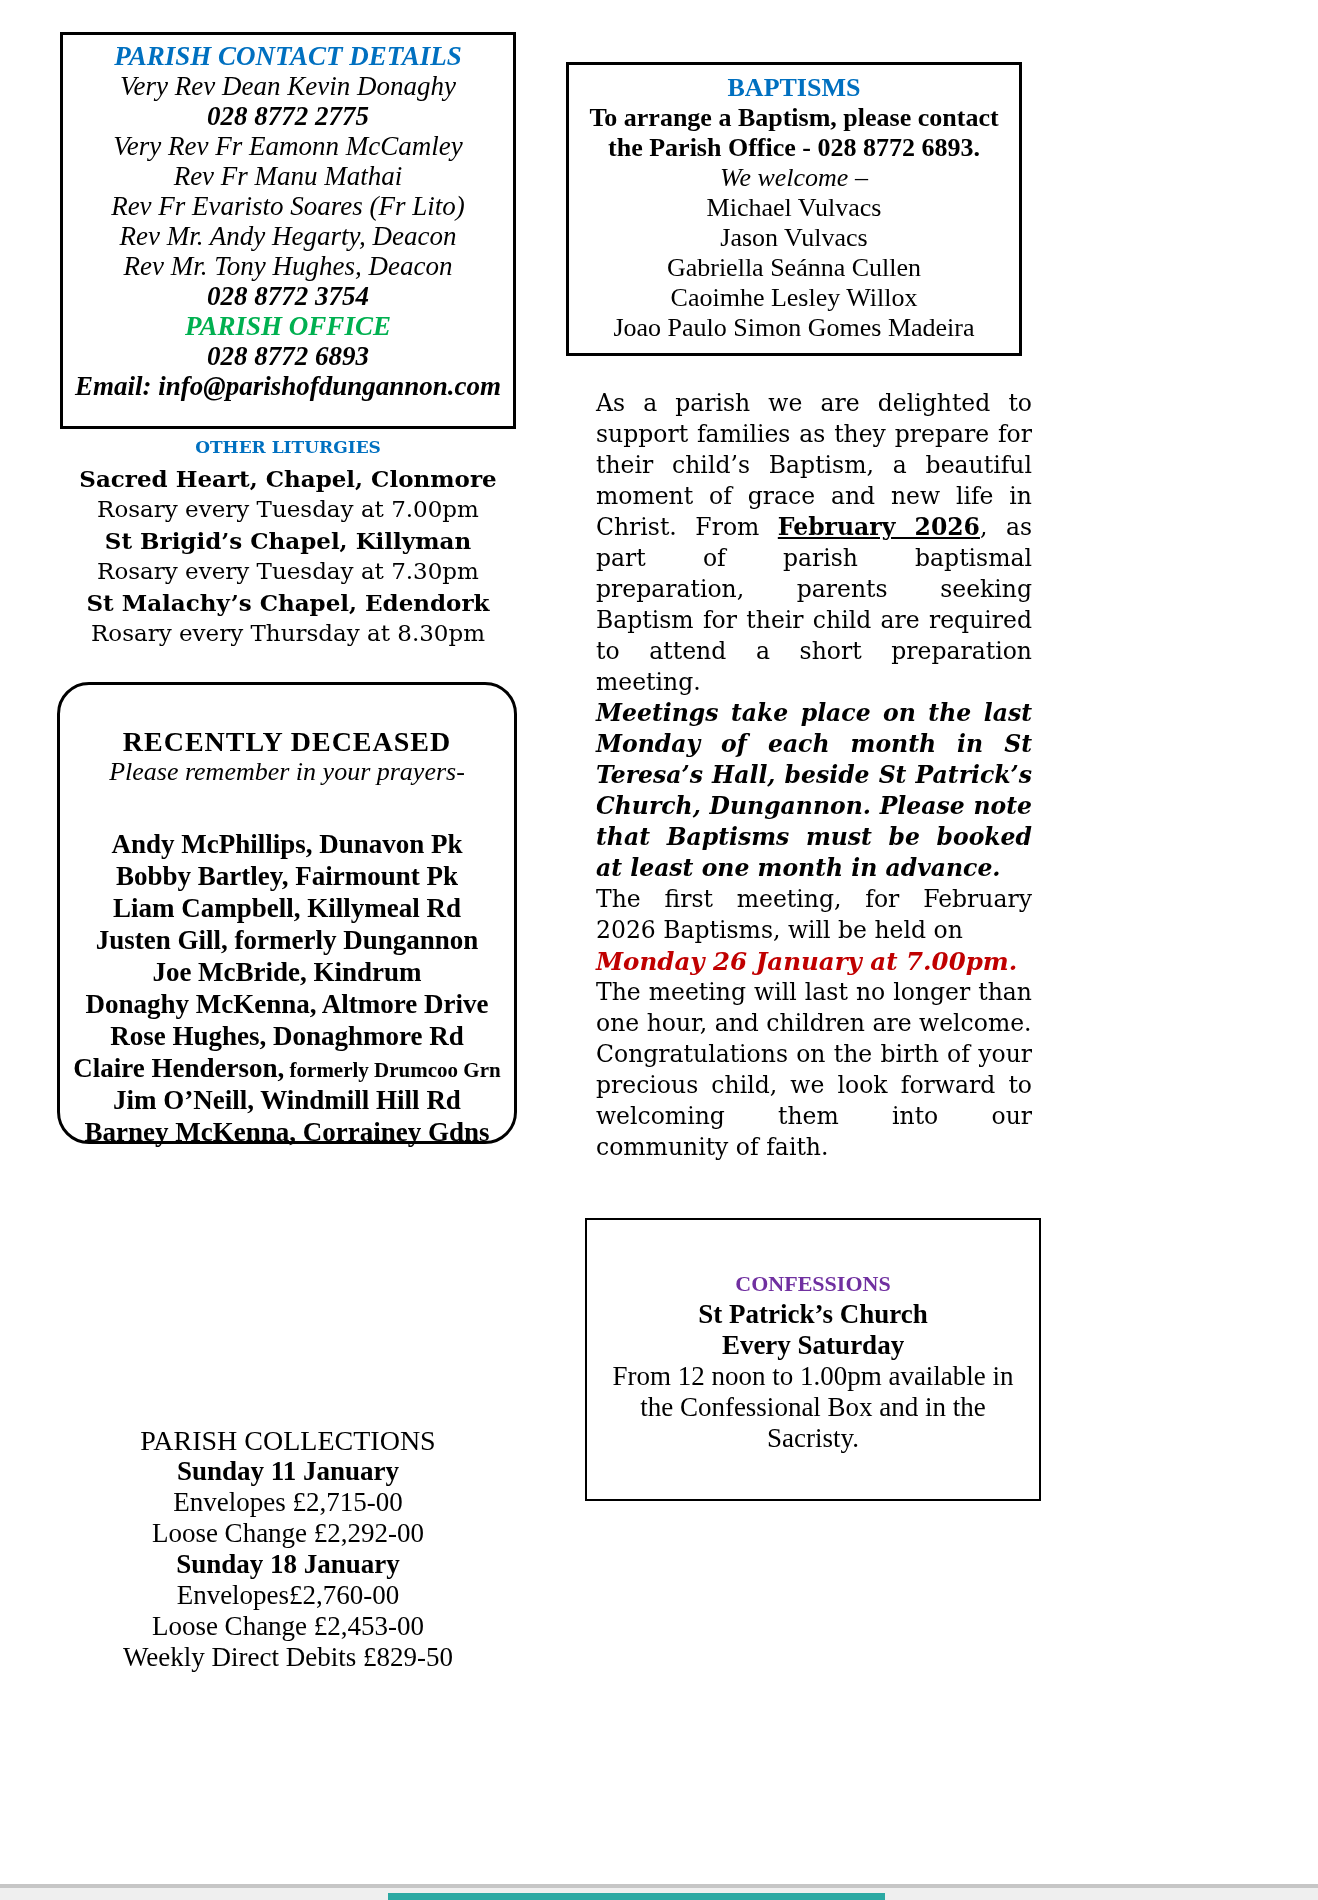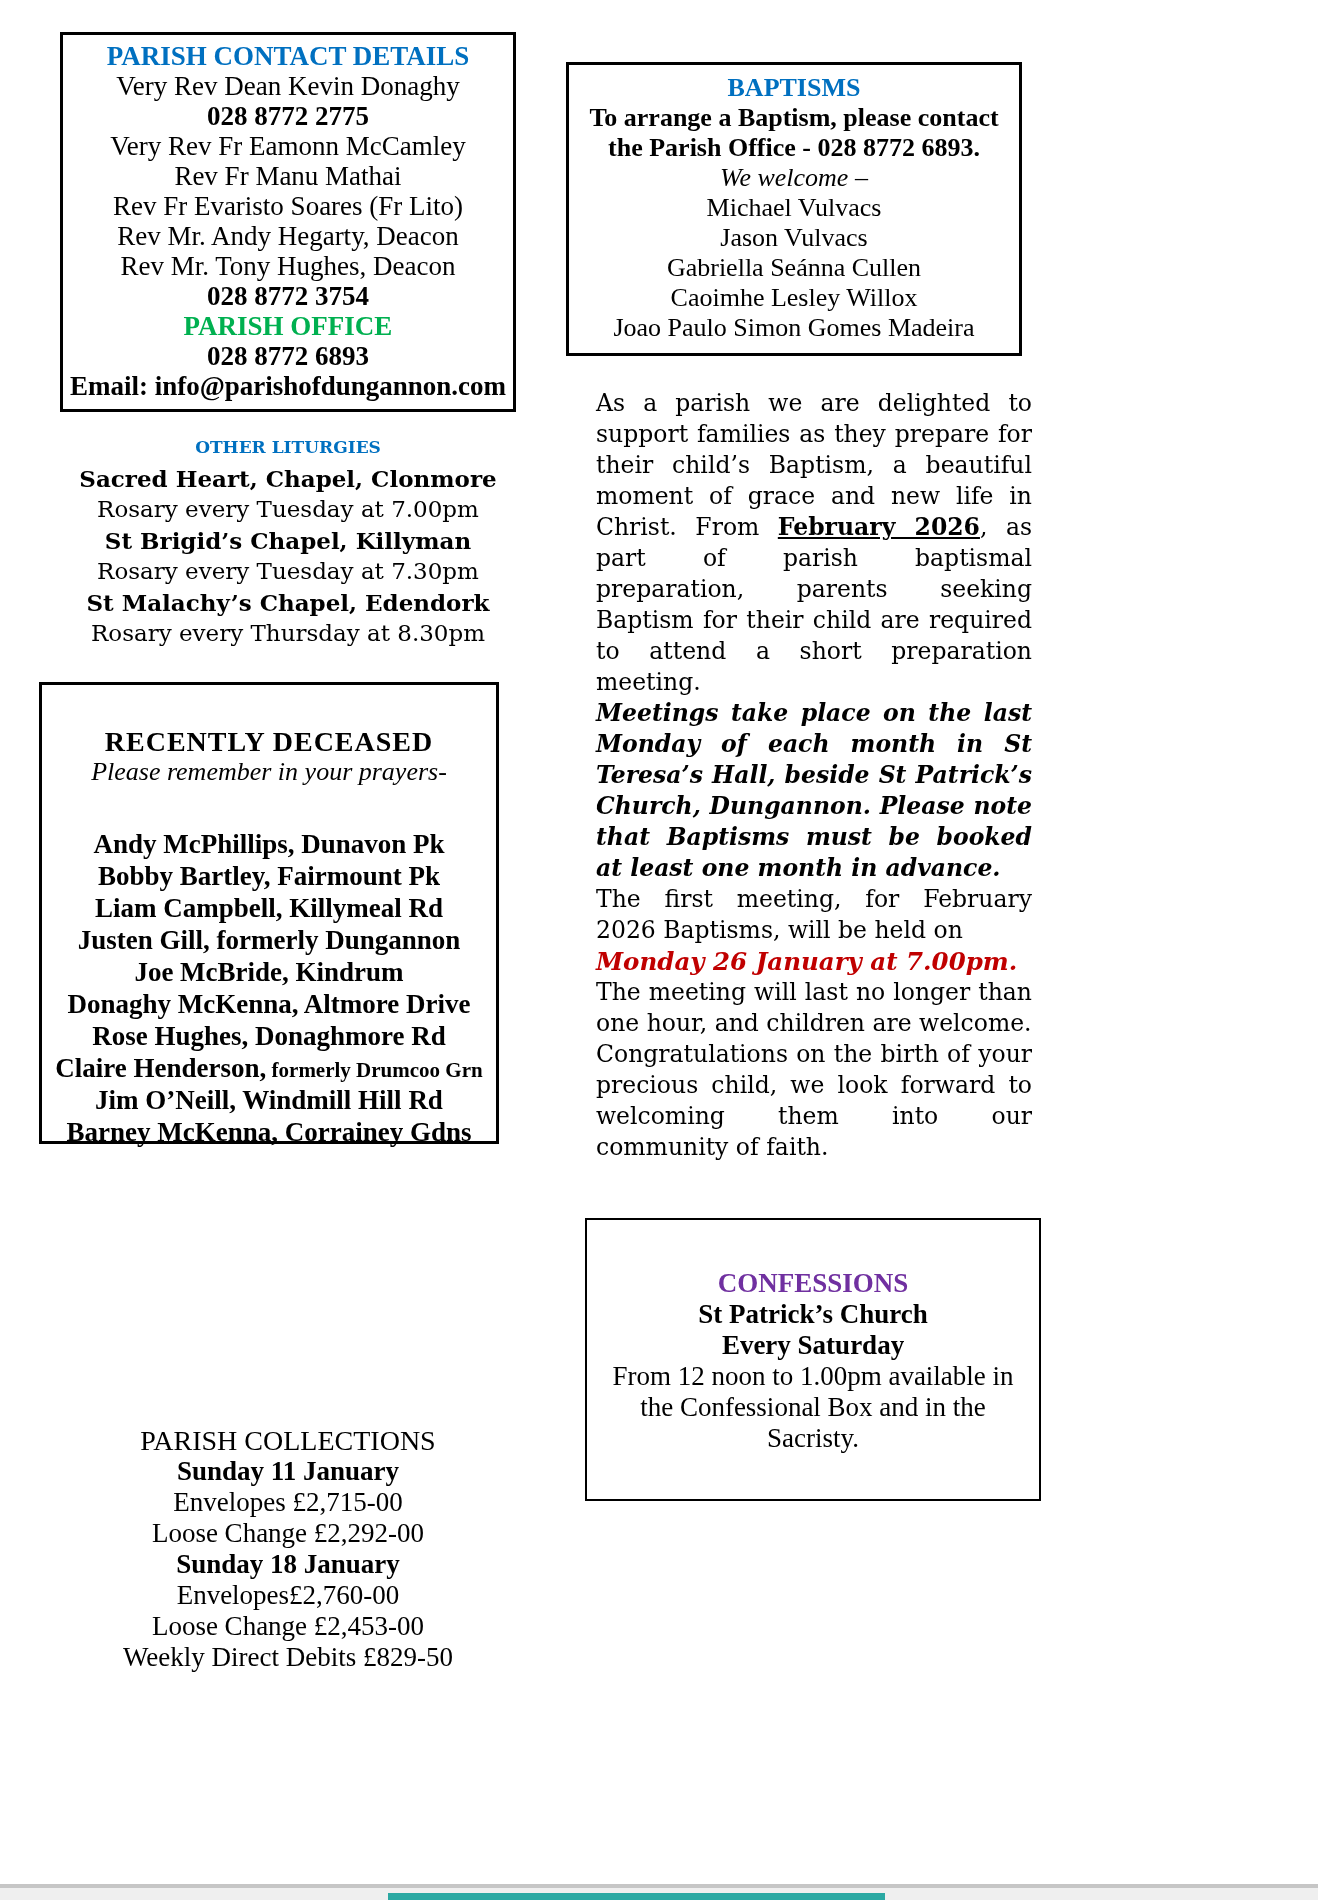--- a/index.html
+++ b/index.html
@@ -8,27 +8,27 @@
   .box{border:3px solid #000;background:#fff;box-sizing:border-box;}
   .center{text-align:center;}
   .bold{font-weight:bold;}
   .blue{color:#0070C0;}
   .green{color:#00B050;}
   .purple-magenta{color:#993399;}
   .purple{color:#7030A0;}
   .red{color:#C00000;}
 
   
-  .contact-box{left:60px;top:32px;width:456px;padding:6px 6px 8px 6px;font-size:27px;line-height:30px;}
+  .contact-box{left:60px;top:32px;width:456px;padding:6px 6px 25px 6px;font-size:27px;line-height:30px;font-style:italic;}
   .contact-box .heading{font-size:27px;font-weight:bold;}
 
   .liturgies{left:60px;top:432px;width:456px;font-family:"DejaVu Serif", serif;font-size:23px;line-height:31px;}
   .liturgies .heading{font-size:17px;font-weight:bold;}
 
-  .deceased-box{left:39px;top:682px;width:460px;height:462px;padding-top:42px;font-size:27px;line-height:30px;}
+  .deceased-box{left:57px;top:682px;width:460px;height:462px;padding-top:42px;font-size:27px;line-height:30px;border-radius:32px;}
   .deceased-box .heading{font-size:28px;font-weight:bold;letter-spacing:1px;}
   .deceased-box .subtitle{font-size:26px;font-style:italic;}
   .deceased-gap{height:42px;}
   .dname{font-weight:bold;}
   .dname .small{font-size:21px;}
 
   .collections{left:60px;top:1425px;width:456px;font-size:27px;line-height:31px;}
   .collections .heading{font-size:28px;font-weight:normal;}
 
   
@@ -38,21 +38,21 @@
   .baptisms-box .welcome{font-style:italic;}
 
   .update{left:596px;top:388px;width:436px;font-family:"DejaVu Serif", serif;font-size:23.5px;line-height:31px;}
   .update .heading{text-align:center;font-size:29px;font-weight:bold;font-style:italic;margin-bottom:4px;}
   .update p{margin:0;text-align:justify;}
   .update .hl{font-weight:bold;text-decoration:underline;}
   .update .bold-ital{font-weight:bold;font-style:italic;}
   .update .redline{font-weight:bold;font-style:italic;text-align:left;font-size:24.5px;}
 
   .confessions-box{left:585px;top:1218px;width:456px;height:283px;border-width:2px;padding-top:48px;font-size:27px;line-height:31px;}
-  .confessions-box .heading{font-size:27px;font-weight:bold;}
+  .confessions-box .heading{font-size:22px;font-weight:bold;}
   .confessions-box .bold-line{font-weight:bold;}
   .confessions-box .cbody{width:420px;margin:0 auto;}
 
   
   .edge-line{left:0;top:1884px;width:1318px;height:4px;background:#c6c6c6;}
   .edge-area{left:0;top:1888px;width:1318px;height:12px;background:#efefef;}
   .teal-bar{left:388px;top:1893px;width:497px;height:7px;background:#2ba9a3;}
 </style>
 </head>
 <body>

